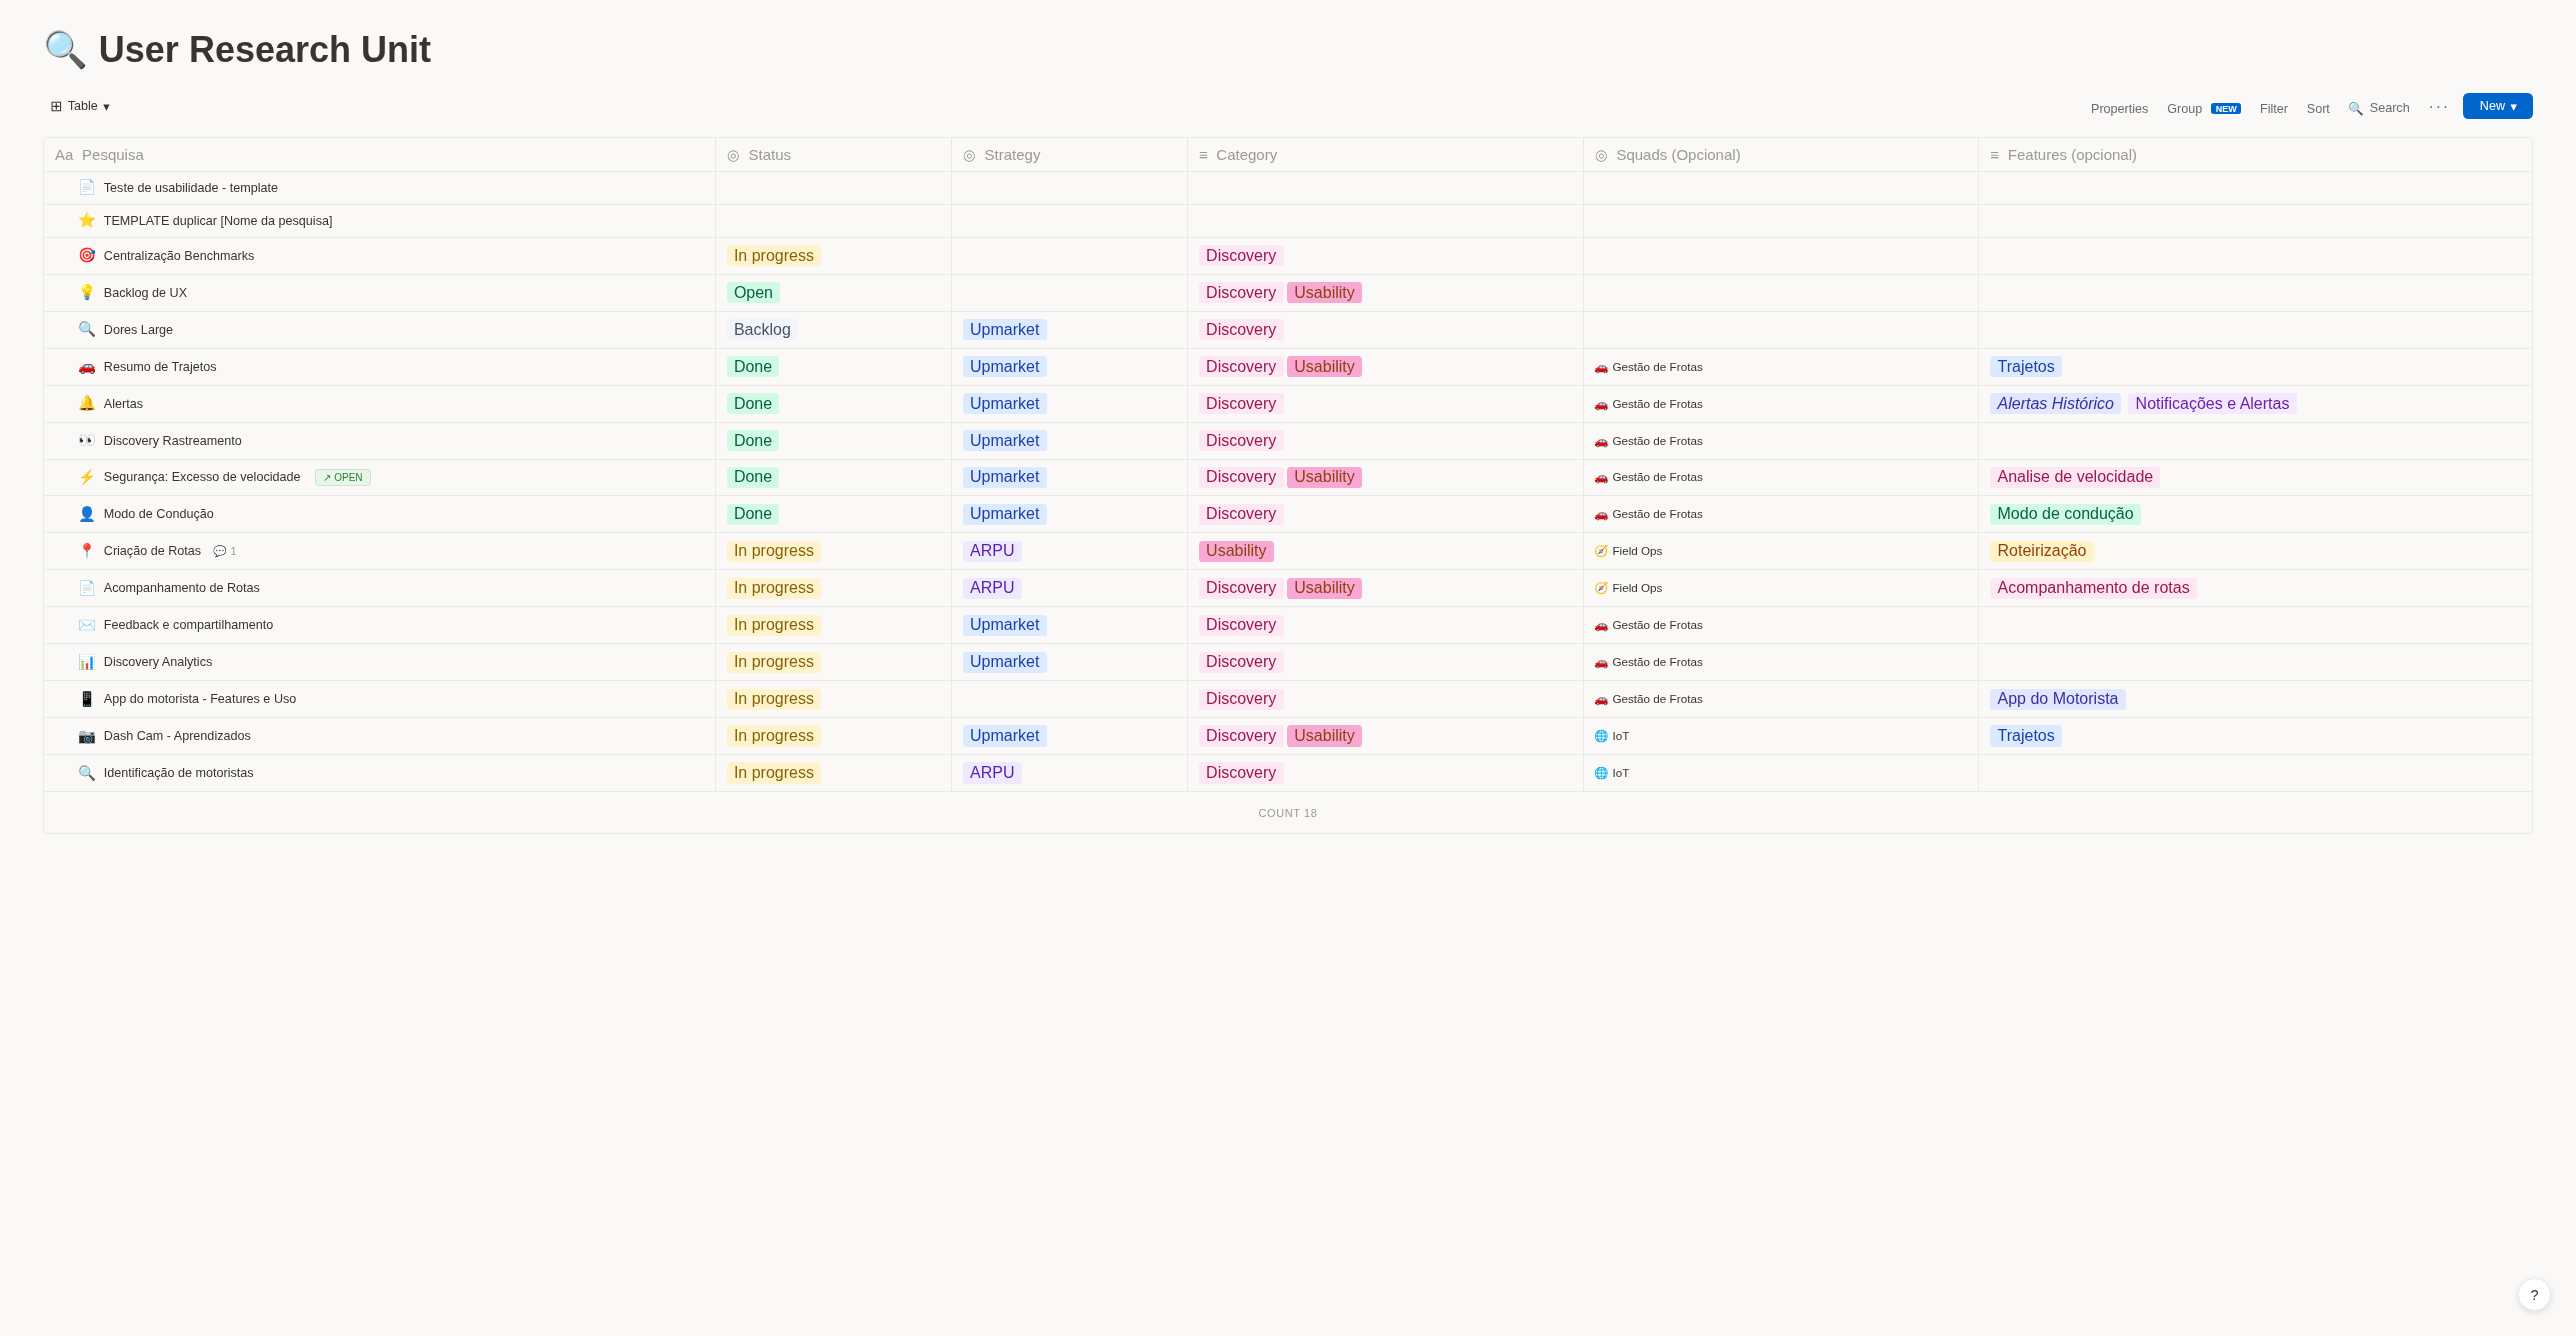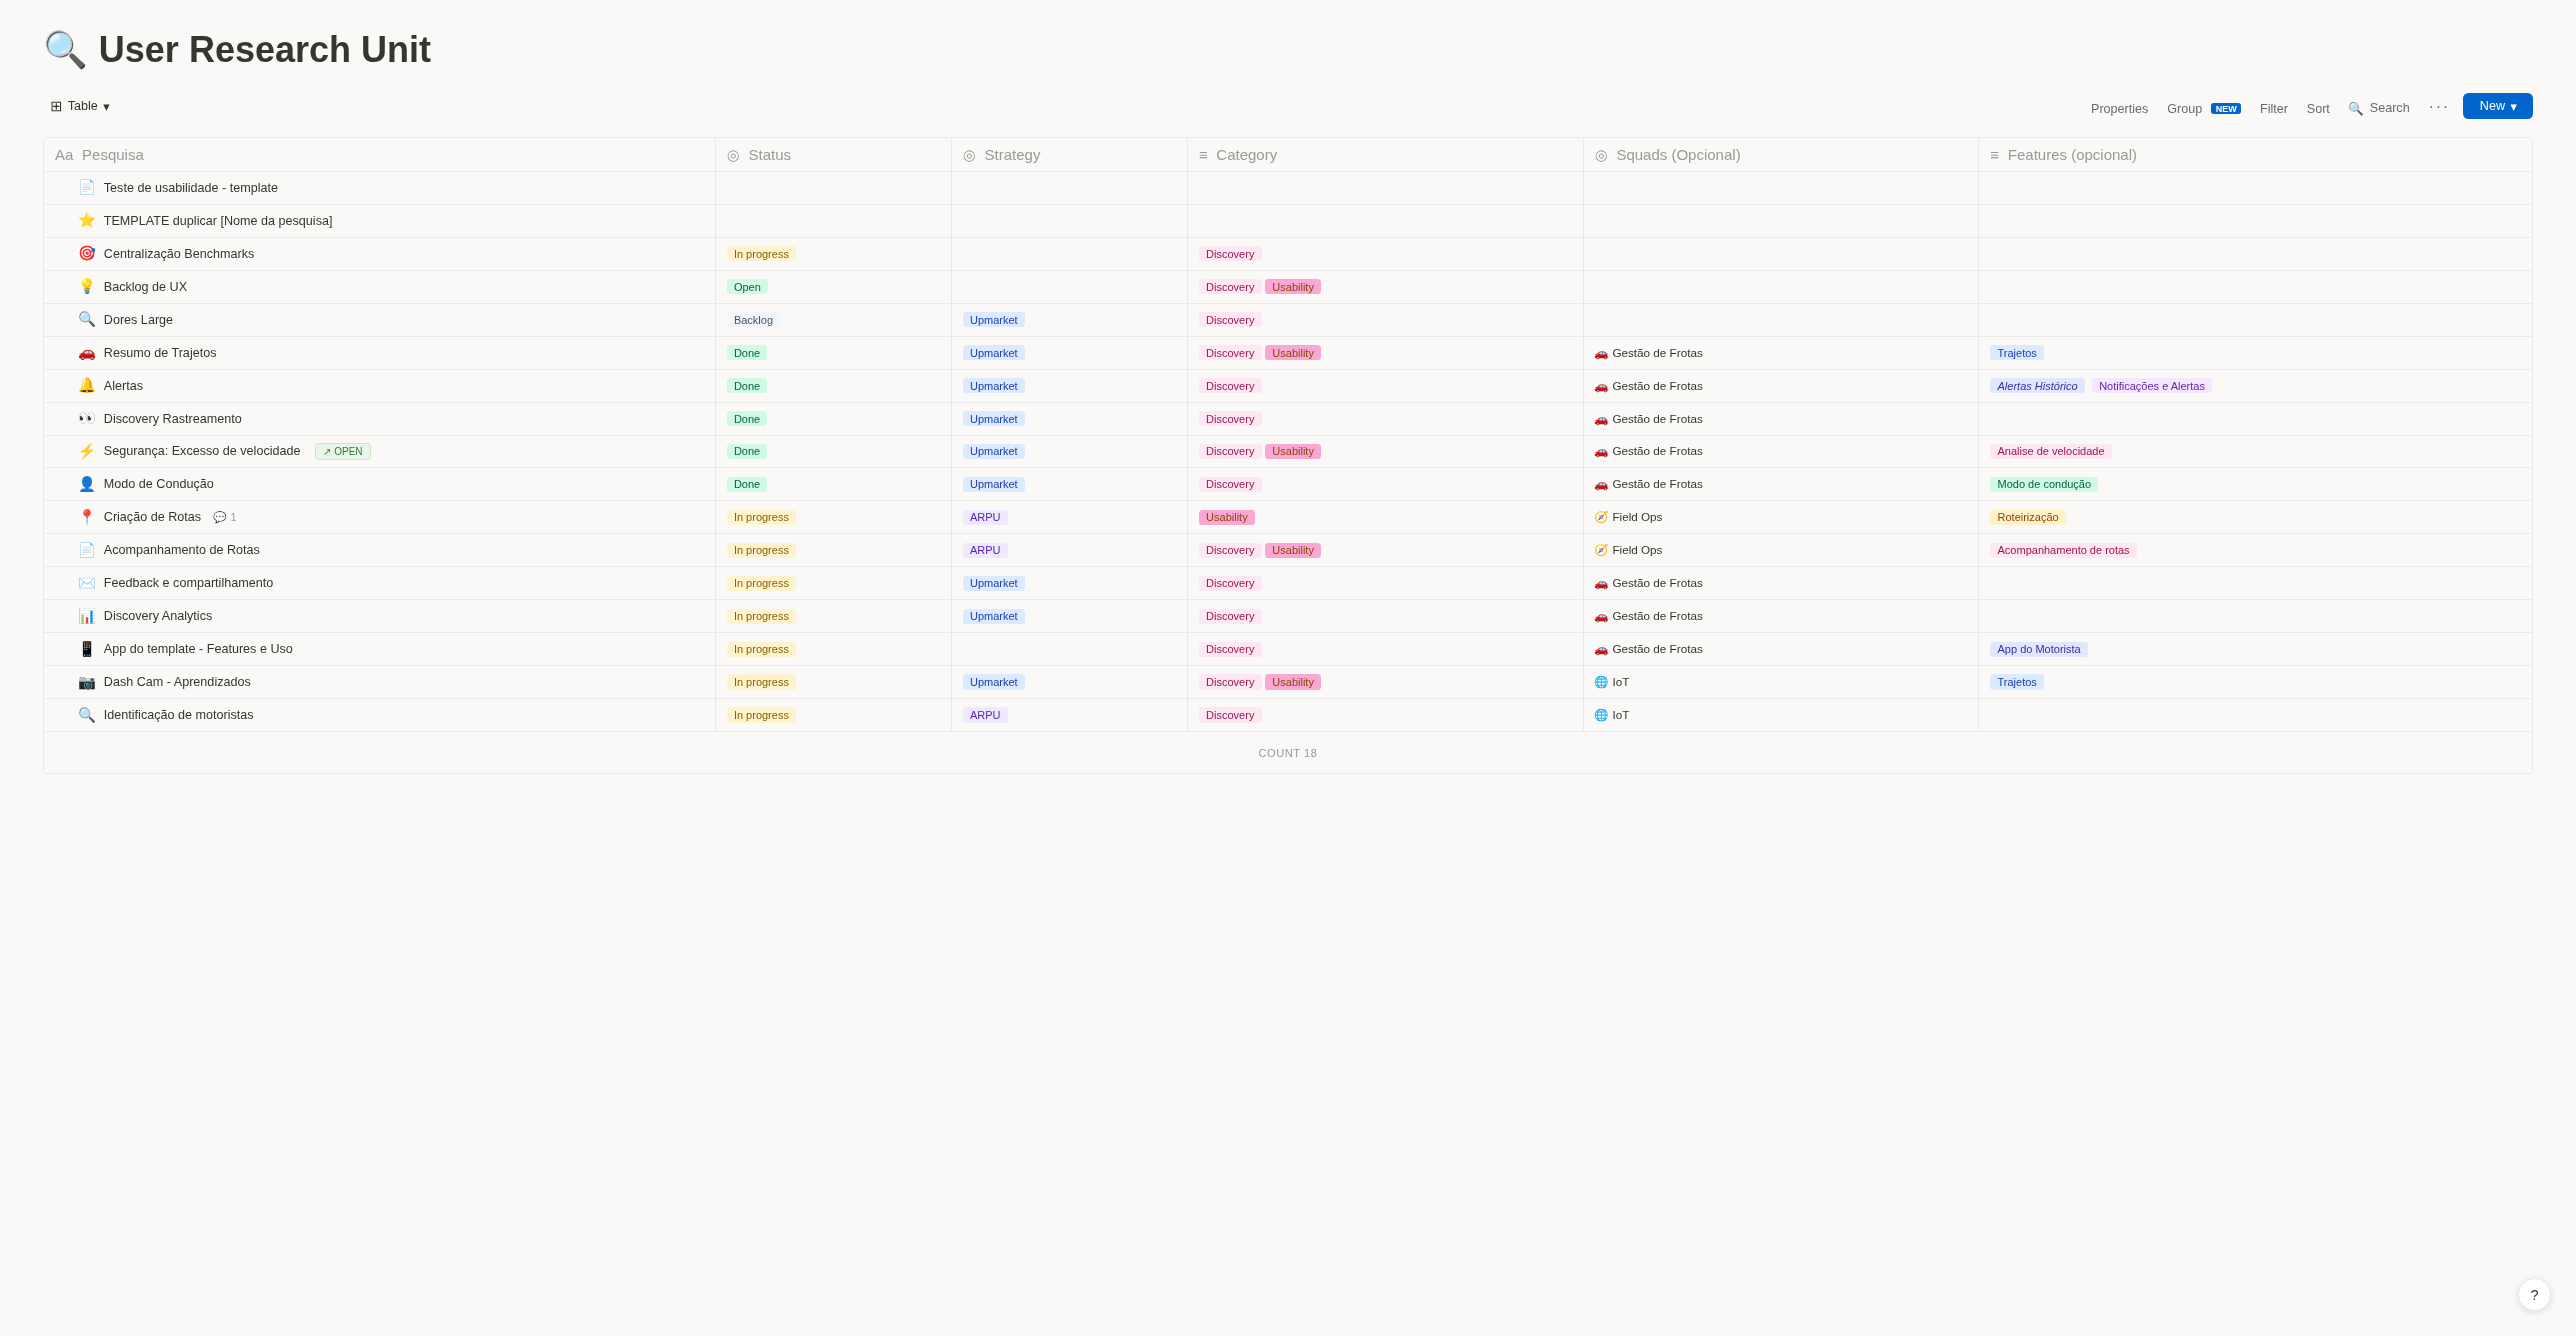--- a/index.html
+++ b/index.html
@@ -135,21 +135,21 @@
       gap: 7.2px;
       font-size: 12.6px;
       color: #37352f;
     }
     .row-icon { font-size: 14.5px; flex-shrink: 0; }
     .badge {
       display: inline-flex;
       align-items: center;
       padding: 1.8px 7.2px;
       border-radius: 3.6px;
-      font-size: 11px;
+      font-size: 16px;
       font-weight: 500;
       white-space: nowrap;
       margin-right: 3.6px;
     }
     .badge-inprogress { background: #fff3cd; color: #856404; }
     .badge-open { background: #d1fae5; color: #065f46; }
     .badge-backlog { background: #f1f5f9; color: #475569; }
     .badge-done { background: #d1fae5; color: #065f46; }
     .badge-upmarket { background: #dbeafe; color: #1e40af; }
     .badge-arpu { background: #ede9fe; color: #5b21b6; }
@@ -537,21 +537,21 @@
             <td class="col-strategy"><span class="badge badge-upmarket">Upmarket</span></td>
             <td class="col-category"><span class="badge badge-discovery">Discovery</span></td>
             <td class="col-squads"><span class="squad-badge">🚗 Gestão de Frotas</span></td>
             <td class="col-features"></td>
           </tr>
           <tr>
             <td class="col-pesquisa">
               <div class="row-title">
     <span class="row-action-btn row-actions" style="opacity:0;margin-right:1.8px;">+</span>
     <span class="row-icon">📱</span>
-    <span>App do template - Features e Uso</span>
+    <span>App do motorista - Features e Uso</span>
               </div>
             </td>
             <td class="col-status"><span class="badge badge-inprogress">In progress</span></td>
             <td class="col-strategy"></td>
             <td class="col-category"><span class="badge badge-discovery">Discovery</span></td>
             <td class="col-squads"><span class="squad-badge">🚗 Gestão de Frotas</span></td>
             <td class="col-features">
               <div class="feature-badges">
                 <span class="badge badge-app">App do Motorista</span>
               </div>

